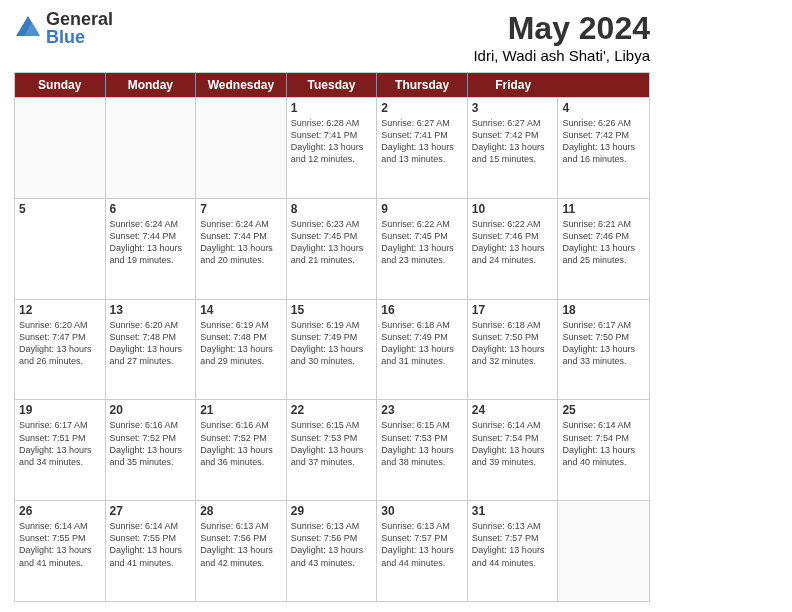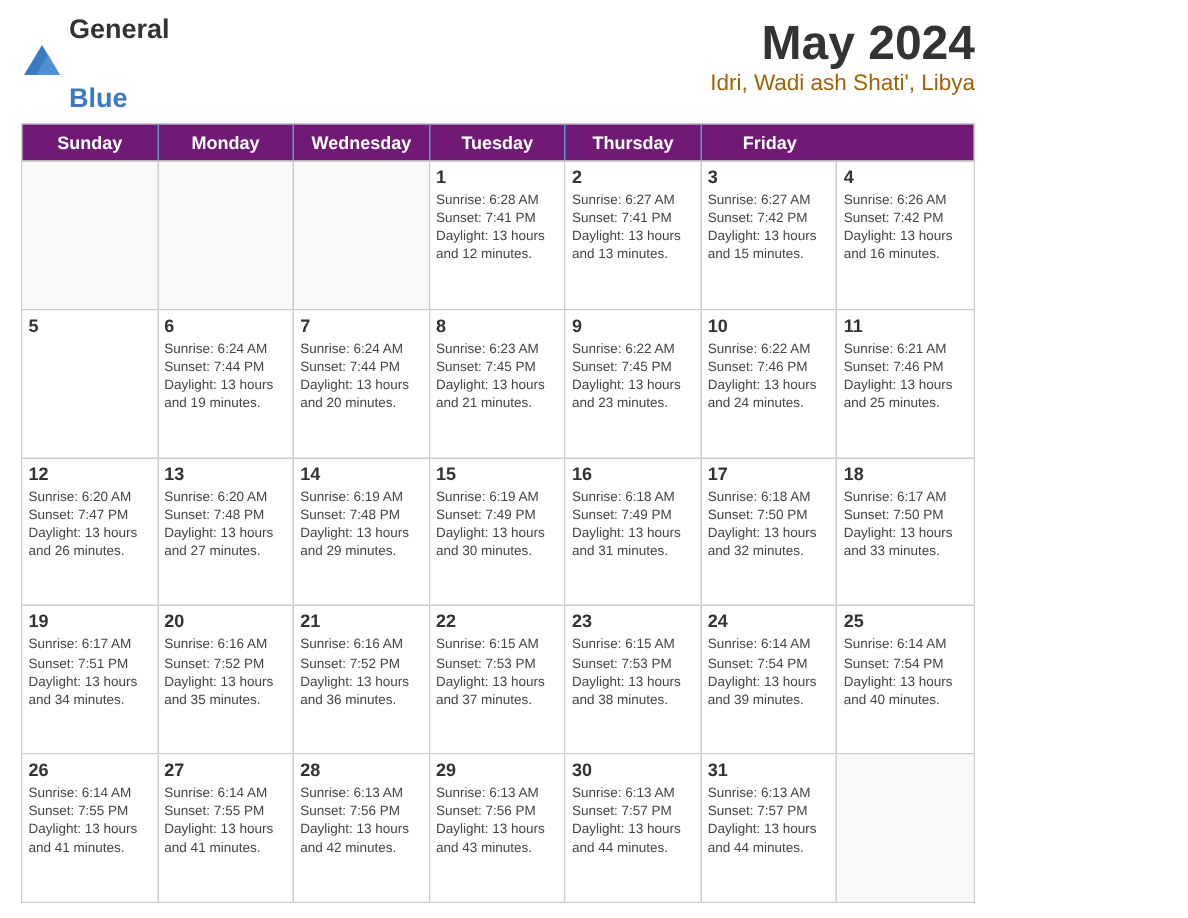--- a/index.html
+++ b/index.html
@@ -35,48 +35,47 @@
     }
     .logo-general {
       font-size: 18px;
       font-weight: bold;
       color: #333;
     }
     .logo-blue {
       font-size: 18px;
       font-weight: bold;
       color: #3a7abf;
-      margin-top: 28px;
     }
     .logo-icon {
       width: 28px;
       height: 28px;
     }
     .title-block {
       text-align: right;
     }
     .title-month {
       font-size: 32px;
       font-weight: bold;
       color: #333;
     }
     .title-location {
       font-size: 15px;
-      color: #a16207;
+      color: #000000;
     }
     .calendar {
       flex: 1;
       display: flex;
       flex-direction: column;
       border: 1px solid #ccc;
     }
     .cal-header {
       display: grid;
       grid-template-columns: repeat(7, 1fr);
-      background: #701a75;
+      background: #7f1d1d;
     }
     .cal-header-cell {
       color: #fff;
       font-size: 12px;
       font-weight: bold;
       text-align: center;
       padding: 5px 2px;
       border-right: 1px solid #5a9ad0;
     }
     .cal-header-cell:last-child { border-right: none; }

